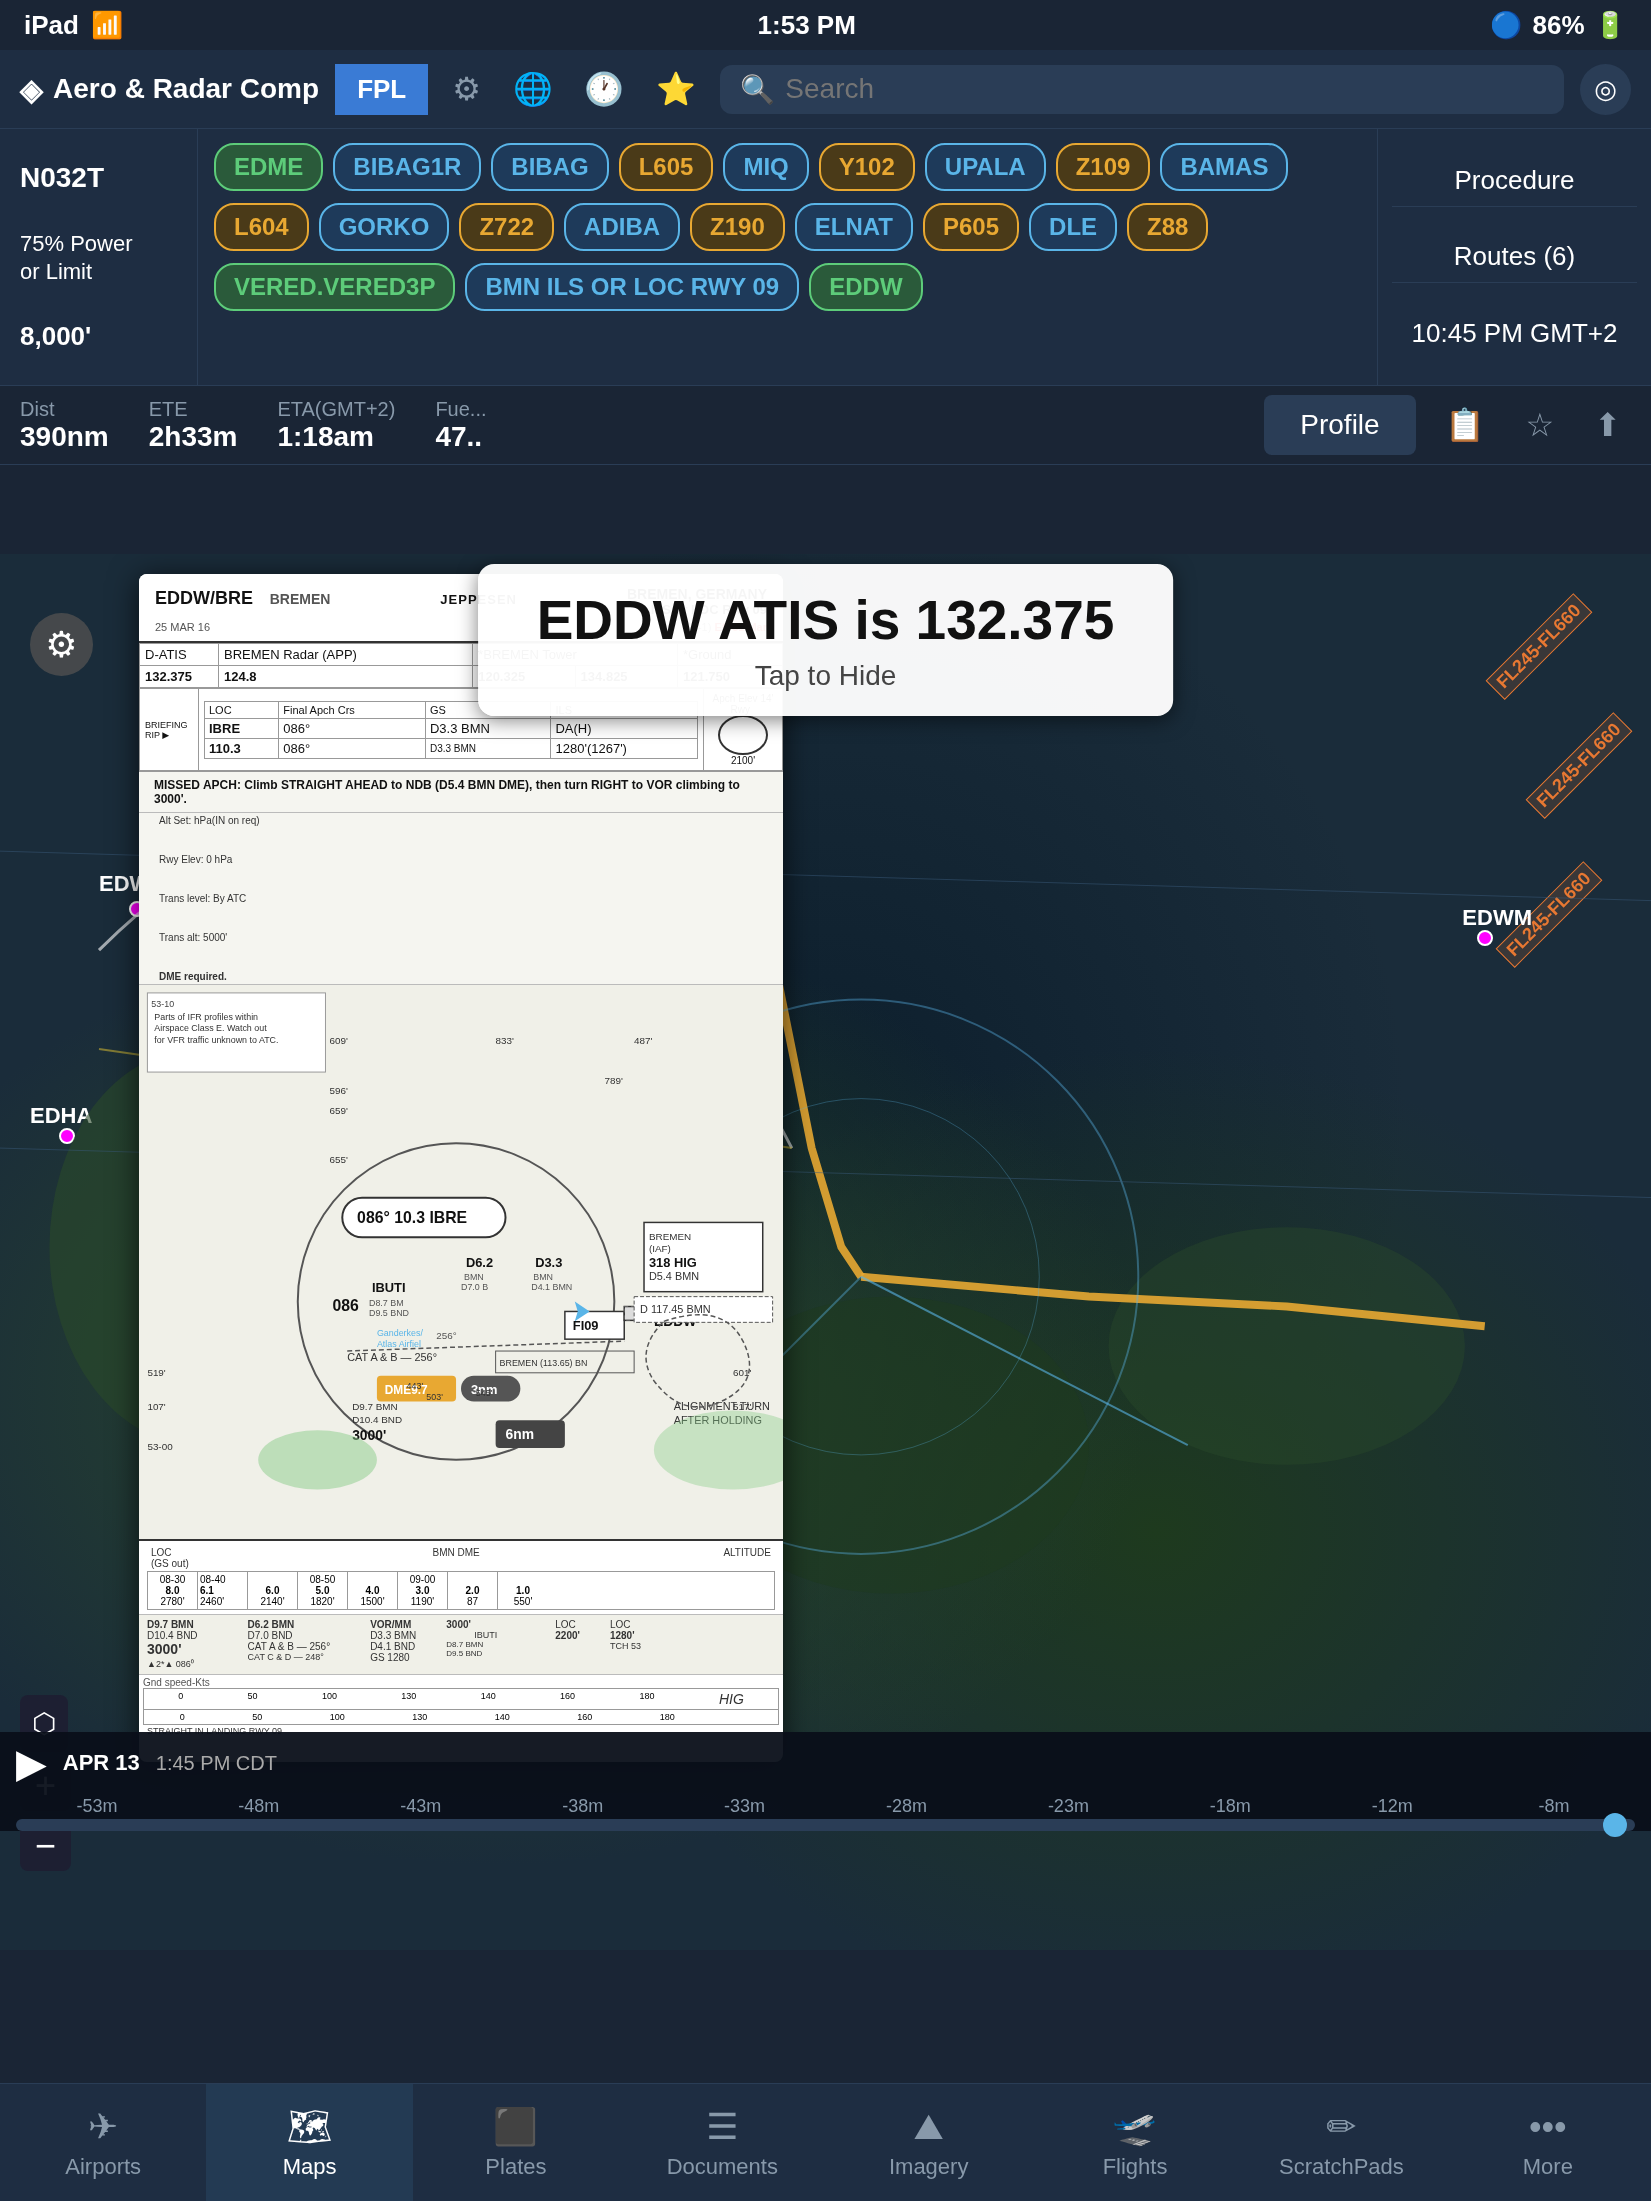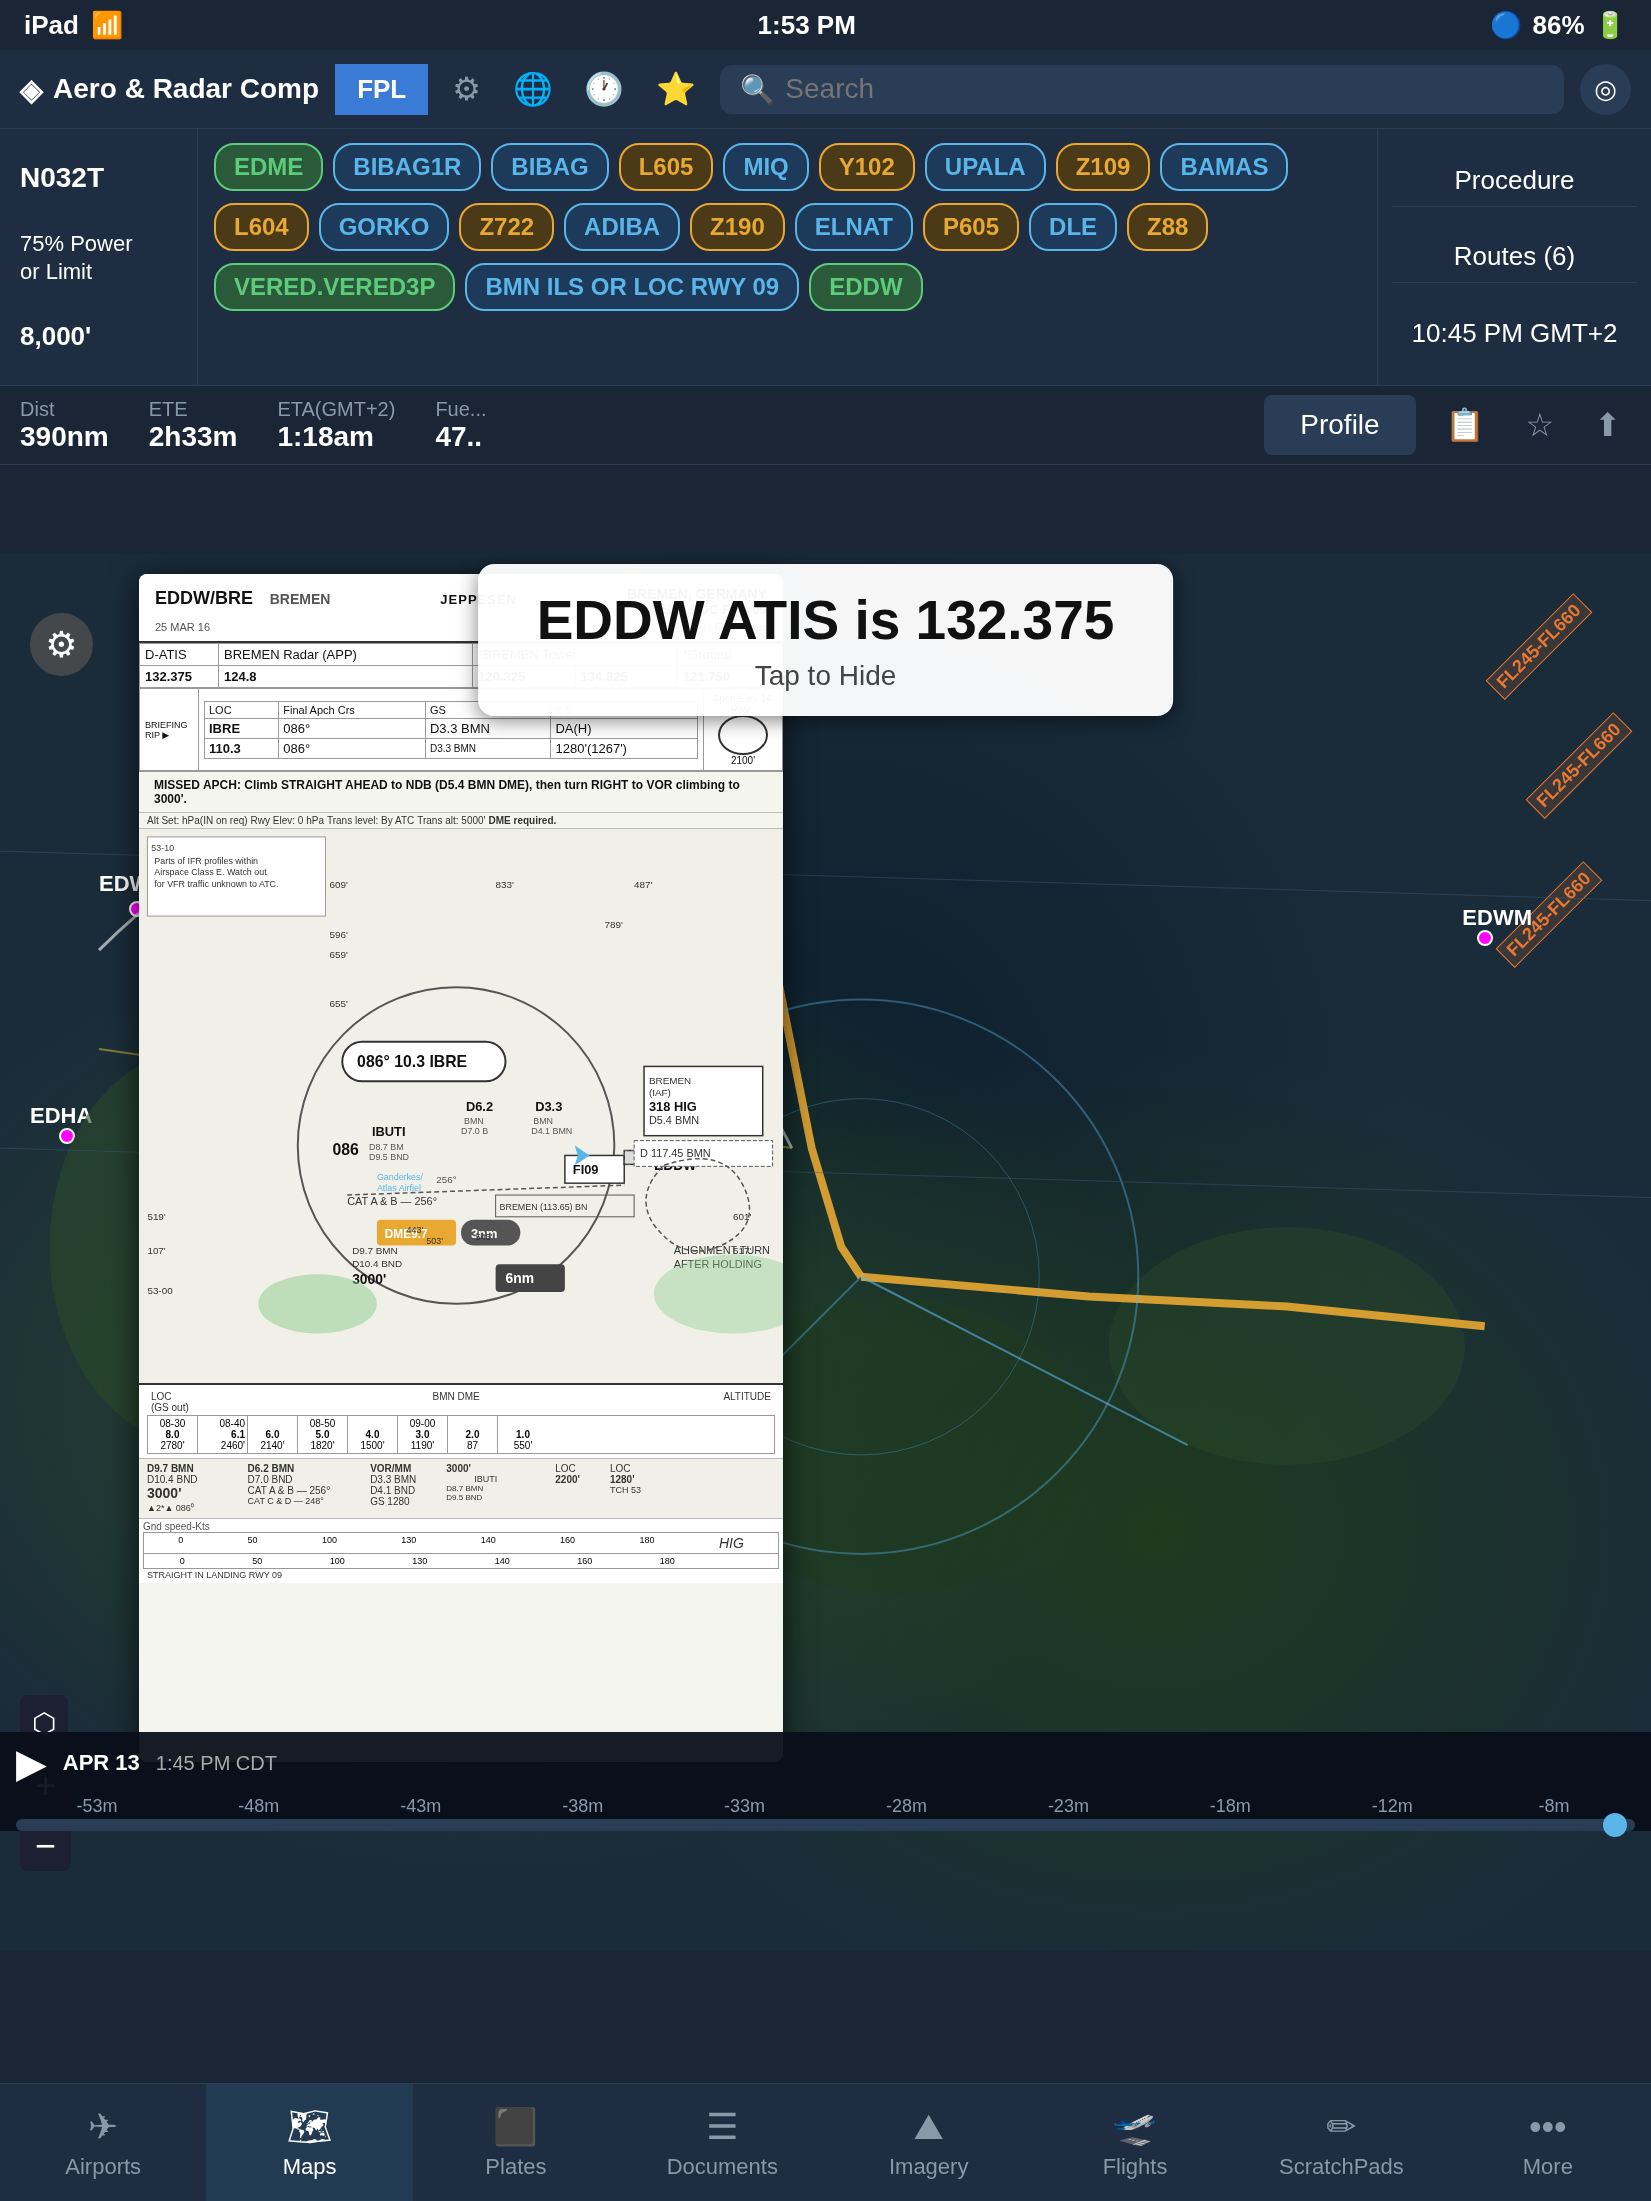--- a/index.html
+++ b/index.html
@@ -606,21 +606,21 @@
               <div>2100'</div>
             </td>
           </tr>
         </tbody>
           </table>
       </div>
 
       <div class="missed-approach">
         <span>MISSED APCH: Climb STRAIGHT AHEAD to NDB (D5.4 BMN DME), then turn RIGHT to VOR climbing to 3000'.</span>
       </div>
-      <div style="display:flex;font-size:10px;color:#333;padding:2px 8px;border-bottom:1px solid #bbb;gap:3px;">
+      <div style="display:flex;font-size:10px;color:#333;padding:2px 20px;border-bottom:1px solid #bbb;gap:28px;flex-direction:column;">
         <span>Alt Set: hPa(IN on req)</span>
         <span>Rwy Elev: 0 hPa</span>
         <span>Trans level: By ATC</span>
         <span>Trans alt: 5000'</span>
         <span style="font-weight:700;">DME required.</span>
       </div>
 
       <svg width="100%" height="554" style="display:block;background:#f0f0e8;" viewBox="0 0 650 560">
 
         <rect x="8" y="8" width="180" height="80" fill="white" stroke="#999" stroke-width="1"></rect>
@@ -722,21 +722,21 @@
           <span>LOC<br>(GS out)</span>
           <span>BMN DME</span>
           <span>ALTITUDE</span>
         </div>
         <div style="display:flex;gap:0;font-size:10px;border:1px solid #999;margin:0 4px;">
           <div style="width:50px;border-right:1px solid #999;padding:2px;text-align:center;">
             <div>08-30</div>
               <div style="font-weight:700;">8.0</div>
               <div>2780'</div>
           </div>
-          <div style="width:50px;border-right:1px solid #999;padding:2px;text-align:right;">
+          <div style="width:50px;border-right:1px solid #999;padding:2px;text-align:left;">
             <div>08-40</div>
               <div style="font-weight:700;">6.1</div>
               <div>2460'</div>
           </div>
           <div style="width:50px;border-right:1px solid #999;padding:2px;text-align:center;">
             <div>&nbsp;</div>
               <div style="font-weight:700;">6.0</div>
               <div>2140'</div>
           </div>
           <div style="width:50px;border-right:1px solid #999;padding:2px;text-align:center;">

